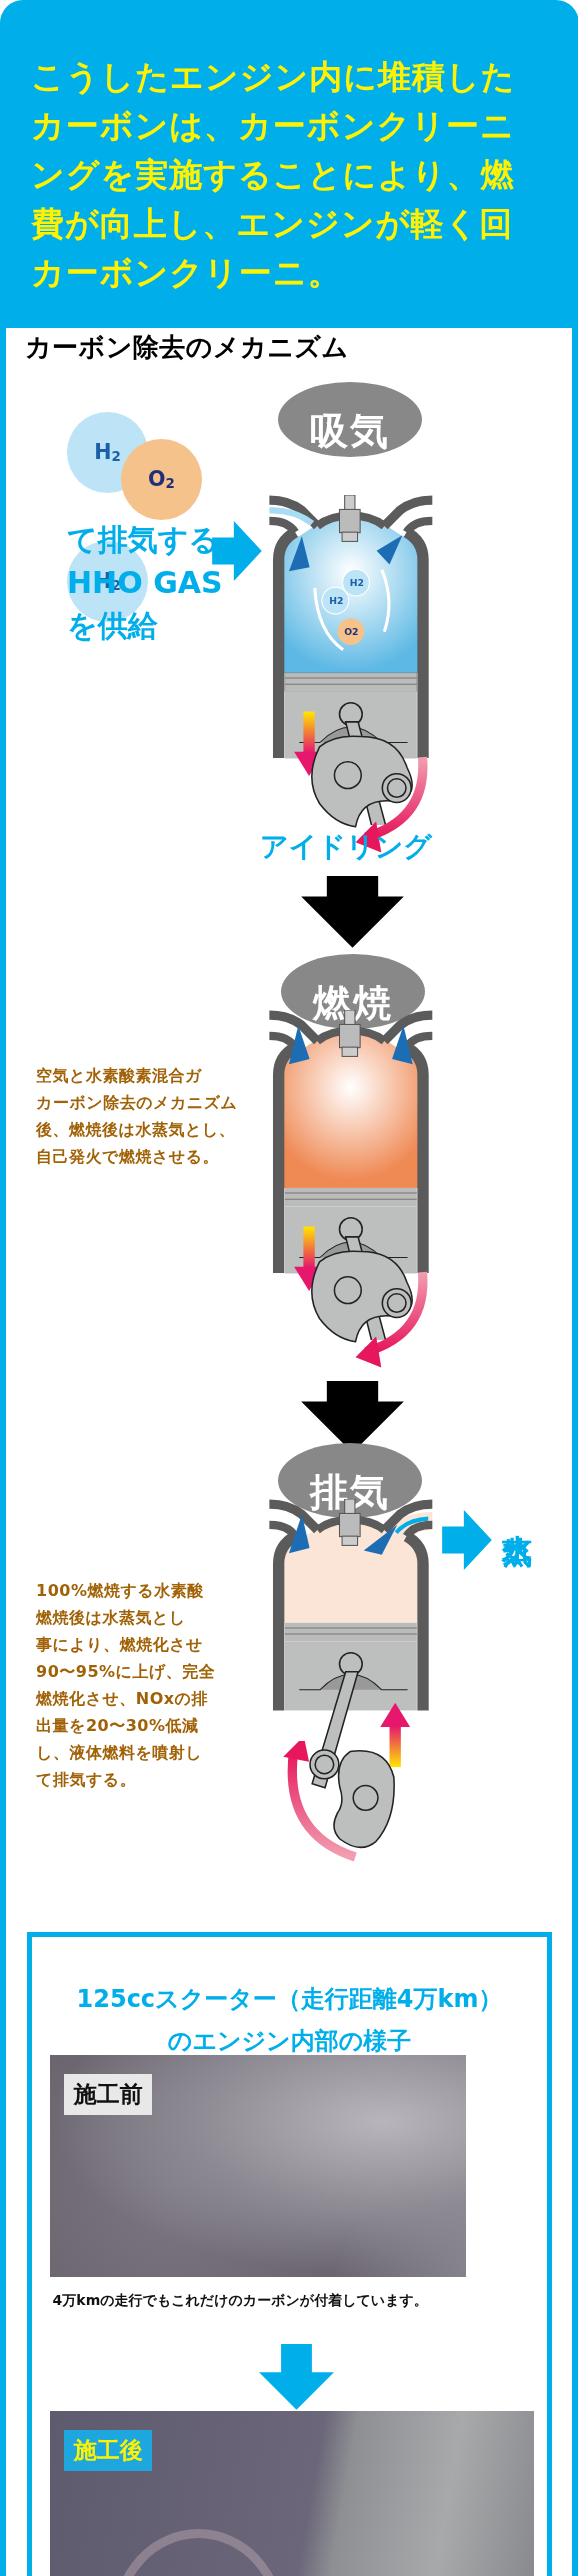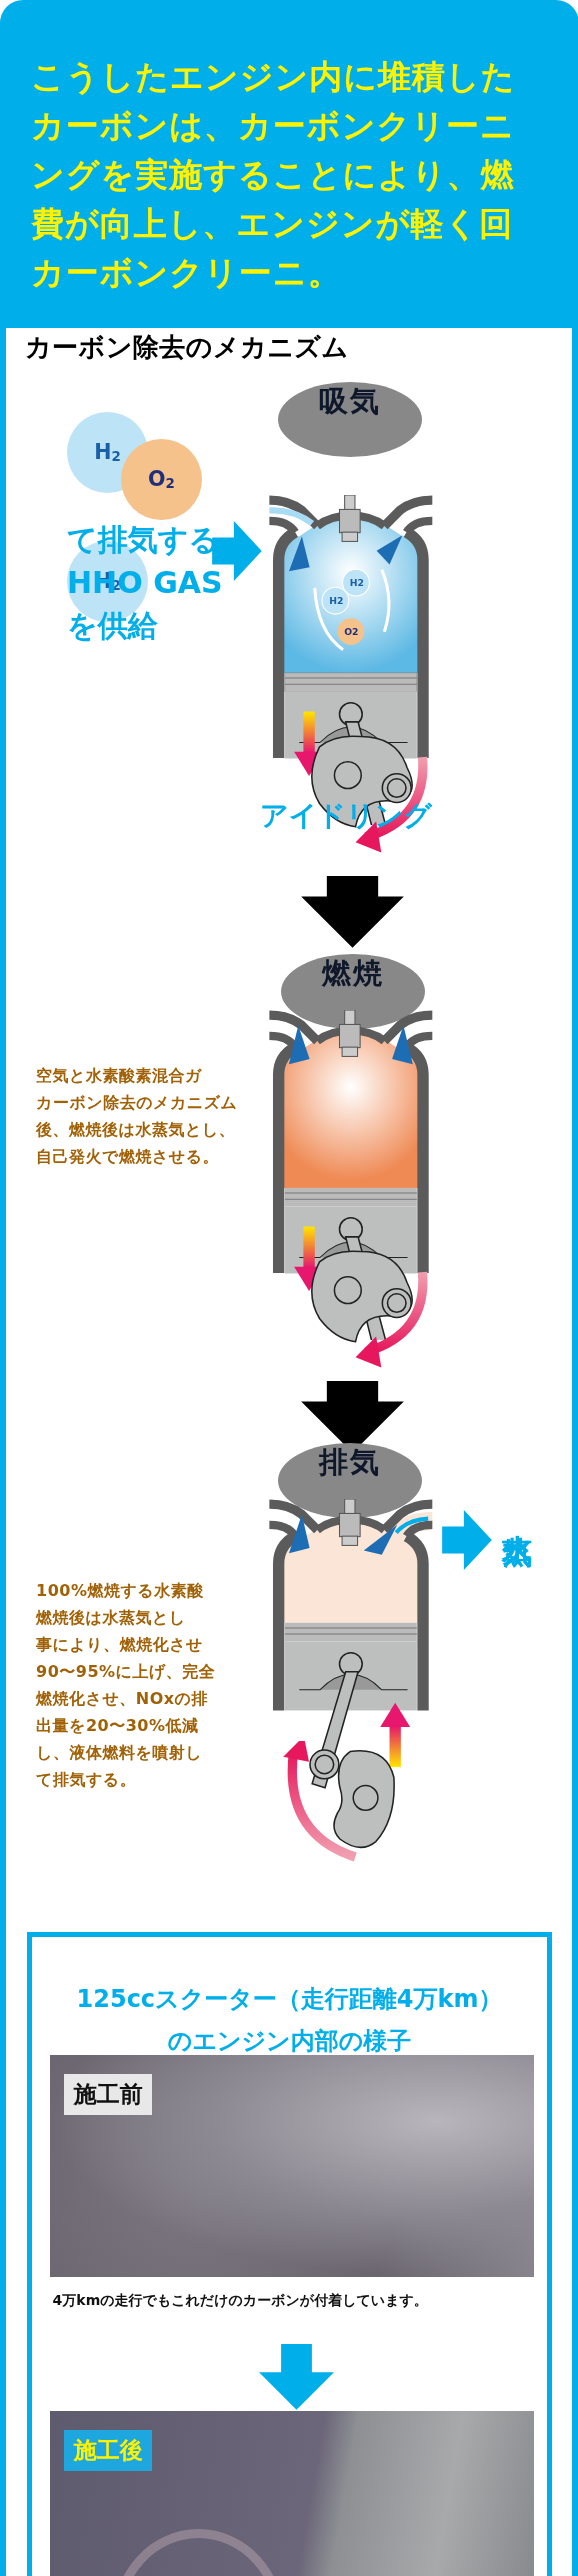--- a/index.html
+++ b/index.html
@@ -8,22 +8,22 @@
   .frame { position: absolute; left: 0; top: 0; width: 579px; height: 2882px;
            background: #00aeea; border-radius: 23px; }
   .hero { position: absolute; left: 31px; top: 52px; width: 520px;
           color: #fff200; font-weight: bold; font-size: 33px; line-height: 49px;
           letter-spacing: 1px; font-family: "DejaVu Sans", sans-serif; }
   .panel { position: absolute; left: 6.2px; top: 328px; width: 566px; height: 2540px;
            background: #ffffff; border-radius: 0 0 17.5px 17.5px; }
   .section-title { position: absolute; left: 25px; top: 309px; font-size: 26px;
            font-weight: bold; color: #000; top: 330px; letter-spacing: 0.5px; }
   .stage-label { position: absolute; width: 144px; height: 75px; border-radius: 50%;
-           background: #888888; color: #0f172a; font-weight: bold; font-size: 29px;
-           display: flex; align-items: flex-start; justify-content: center; letter-spacing: 2.1px; }
+           background: #888888; color: #ffffff; font-weight: bold; font-size: 38px;
+           display: flex; align-items: flex-end; justify-content: center; letter-spacing: 2.1px; }
   .blue-big { color: #00aeea; font-weight: bold; }
   .molecule { position: absolute; border-radius: 50%; display: flex; align-items: center;
            justify-content: center; font-weight: bold; font-size: 20.6px; }
   .mol-h { background: #bde3f7; color: #1a5fa8; width: 81px; height: 81px; }
   .mol-o { background: #f6c28b; color: #1f2f7a; width: 81px; height: 81px; }
   .mol-text sub { font-size: 13.4px; vertical-align: -2.1px; }
   .desc { position: absolute; left: 36px; font-size: 16px; line-height: 27px;
           color: #a16207; font-weight: bold; width: 206px; letter-spacing: 0.5px; }
   .photo-box { position: absolute; left: 27px; top: 1932px; width: 525px; height: 922px;
            border: 5.2px solid #00aeea; box-sizing: border-box; background: #fff; }
@@ -145,21 +145,21 @@
     </linearGradient>
   </defs>
   <path d="M30,60 Q0,120 30,170 Q60,210 100,215 Q110,160 170,165 Q230,160 200,100 Q180,40 110,40 Q60,35 30,60 Z" fill="#bdbebe" stroke="#222" stroke-width="3"></path>
   <circle cx="85" cy="115" r="26" fill="#bdbebe" stroke="#222" stroke-width="3"></circle>
   <circle cx="180" cy="140" r="28" fill="#bdbebe" stroke="#222" stroke-width="3"></circle>
   <circle cx="180" cy="140" r="18" fill="#bdbebe" stroke="#222" stroke-width="3"></circle>
   <path d="M230,80 Q240,200 120,235" stroke="url(#rotA)" stroke-width="18" fill="none"></path>
   <polygon points="140,205 100,245 150,265" fill="#e6175c"></polygon>
 </svg>
 
-<div class="blue-big" style="position:absolute; left:260px; top:797px; font-size:28px;">アイドリング</div>
+<div class="blue-big" style="position:absolute; left:260px; top:828px; font-size:28px;">アイドリング</div>
 
 <svg style="position:absolute; left:296px; top:876px;" width="113" height="77" viewBox="0 0 220 150">
   <polygon points="60,0 160,0 160,40 210,40 110,140 10,40 60,40" fill="#000"></polygon>
 </svg>
 
 <div class="stage-label" style="left:281px; top:954px;">
   <span>燃焼</span>
 </div>
 
 <div class="desc" style="top:1062px;">
@@ -289,21 +289,21 @@
   <path d="M40,20 Q20,180 160,225" stroke="url(#rotC)" stroke-width="18" fill="none"></path>
   <polygon points="20,30 60,-10 70,40" fill="#e6175c"></polygon>
 </svg>
 
 <div class="photo-box">
   <div class="photo-title" style="top:41px;">
     <div>125ccスクーター（走行距離4万km）</div>
     <div>のエンジン内部の様子</div>
   </div>
 
-  <div class="photo" style="top:118px; height:222px; left:18px; width:484px;
+  <div class="photo" style="top:118px; height:222px; left:18px; width:416px;
        background: radial-gradient(ellipse at 80% 30%, #b9b5bc 0%, #8e8a93 40%, transparent 70%),
                    radial-gradient(circle at 30% 60%, #7b7680 0%, #6a656f 55%, #8b8790 100%);">
     <div class="tag tag-before">施工前</div>
   </div>
   <div class="photo-caption" style="top:355px; left:20.6px;">4万kmの走行でもこれだけのカーボンが付着しています。</div>
 
   <svg style="position:absolute; left:226px; top:407px;" width="77" height="72" viewBox="0 0 150 140">
     <polygon points="45,0 105,0 105,55 148,55 75,128 2,55 45,55" fill="#00aeea"></polygon>
   </svg>
 

